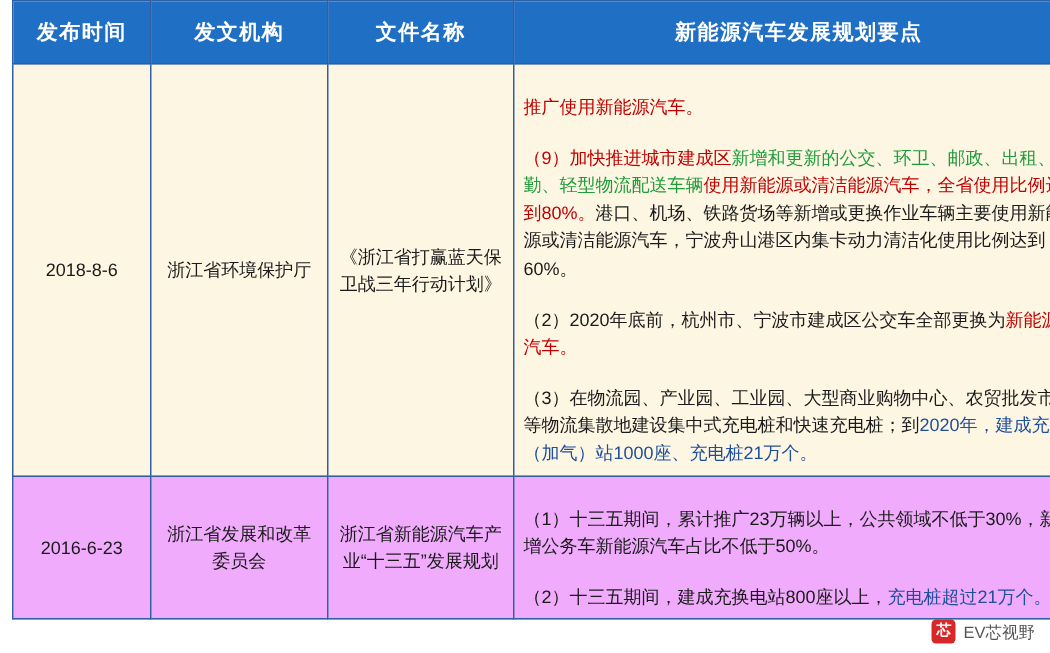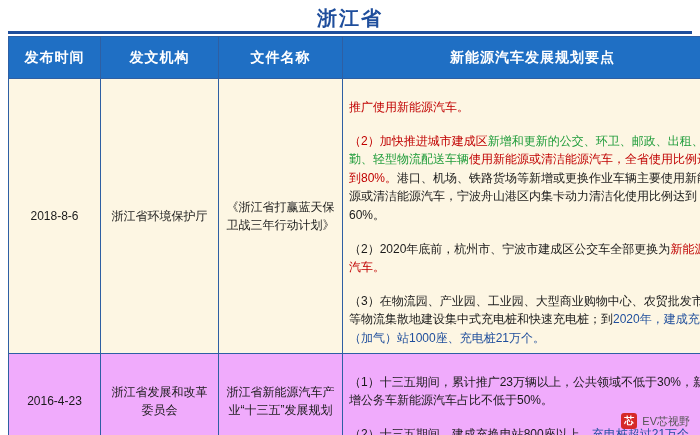--- a/index.html
+++ b/index.html
@@ -111,48 +111,44 @@
     line-height: 16px;
     text-align: center;
     font-weight: bold;
   }
 </style>
 </head>
 <body>
 
 <div class="page">
 
-  <div class="title-bar">
-    <div class="title-text">浙江省</div>
-    <div class="title-underline"></div>
-  </div>
 
   <table class="doc-table">
     <thead>
       <tr>
         <th class="col-date">发布时间</th>
         <th class="col-org">发文机构</th>
         <th class="col-file">文件名称</th>
         <th class="col-points">新能源汽车发展规划要点</th>
       </tr>
     </thead>
     <tbody>
       <tr class="row-a">
         <td class="cell-date">2018-8-6</td>
         <td class="cell-org">浙江省环境保护厅</td>
         <td class="cell-file">《浙江省打赢蓝天保卫战三年行动计划》</td>
         <td class="cell-points">
             <div class="p"><span class="hl-red">推广使用新能源汽车。</span></div>
-            <div class="p"><span class="hl-red">（2）加快推进城市建成区</span><span class="hl-green">新增和更新的公交、环卫、邮政、出租、通勤、轻型物流配送车辆</span><span class="hl-red">使用新能源或清洁能源汽车，全省使用比例达到80%。</span><span>港口、机场、铁路货场等新增或更换作业车辆主要使用新能源或清洁能源汽车，宁波舟山港区内集卡动力清洁化使用比例达到60%。</span></div>
+            <div class="p"><span class="hl-red">（9）加快推进城市建成区</span><span class="hl-green">新增和更新的公交、环卫、邮政、出租、通勤、轻型物流配送车辆</span><span class="hl-red">使用新能源或清洁能源汽车，全省使用比例达到80%。</span><span>港口、机场、铁路货场等新增或更换作业车辆主要使用新能源或清洁能源汽车，宁波舟山港区内集卡动力清洁化使用比例达到60%。</span></div>
             <div class="p"><span>（2）2020年底前，杭州市、宁波市建成区公交车全部更换为</span><span class="hl-red">新能源汽车。</span></div>
             <div class="p"><span>（3）在物流园、产业园、工业园、大型商业购物中心、农贸批发市场等物流集散地建设集中式充电桩和快速充电桩；到</span><span class="hl-blue">2020年，建成充电（加气）站1000座、充电桩21万个。</span></div>
           </td>
       </tr>
       <tr class="row-b">
-        <td class="cell-date">2016-4-23</td>
+        <td class="cell-date">2016-6-23</td>
         <td class="cell-org">浙江省发展和改革委员会</td>
         <td class="cell-file">浙江省新能源汽车产业“十三五”发展规划</td>
         <td class="cell-points">
             <div class="p"><span>（1）十三五期间，累计推广23万辆以上，公共领域不低于30%，新增公务车新能源汽车占比不低于50%。</span></div>
             <div class="p"><span>（2）十三五期间，建成充换电站800座以上，</span><span class="hl-blue">充电桩超过21万个。</span></div>
           </td>
       </tr>
     </tbody>
   </table>
 

